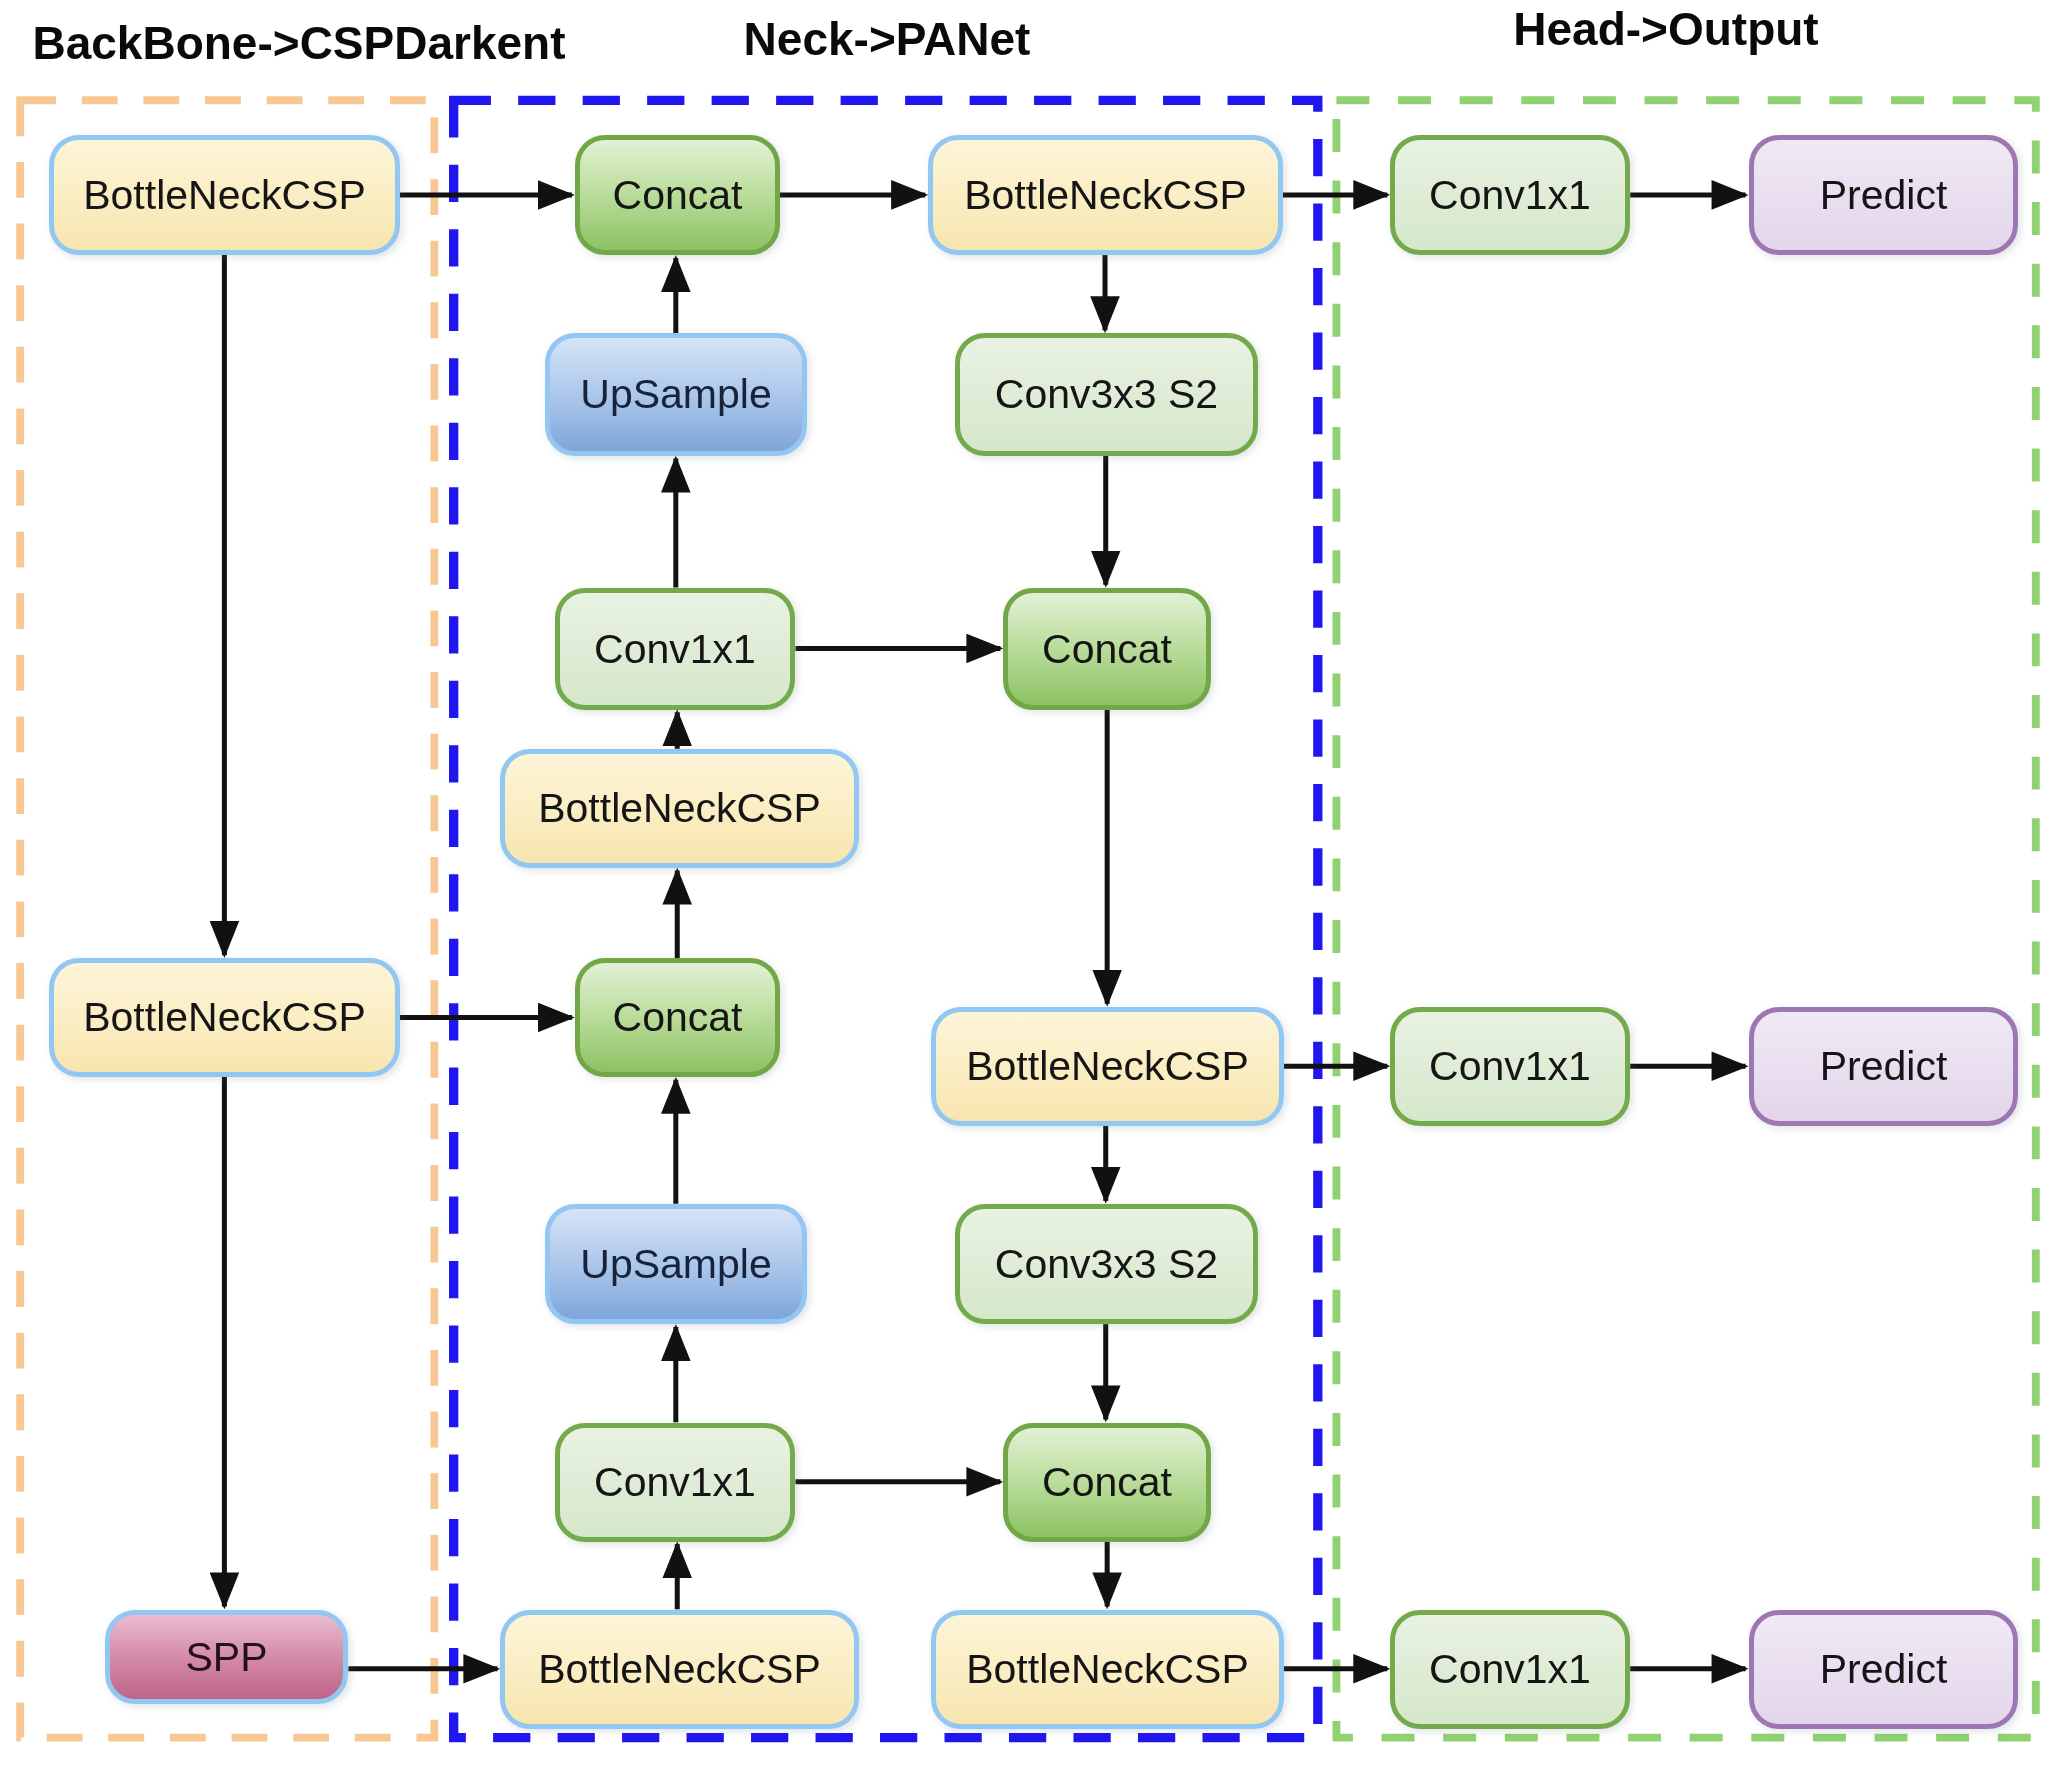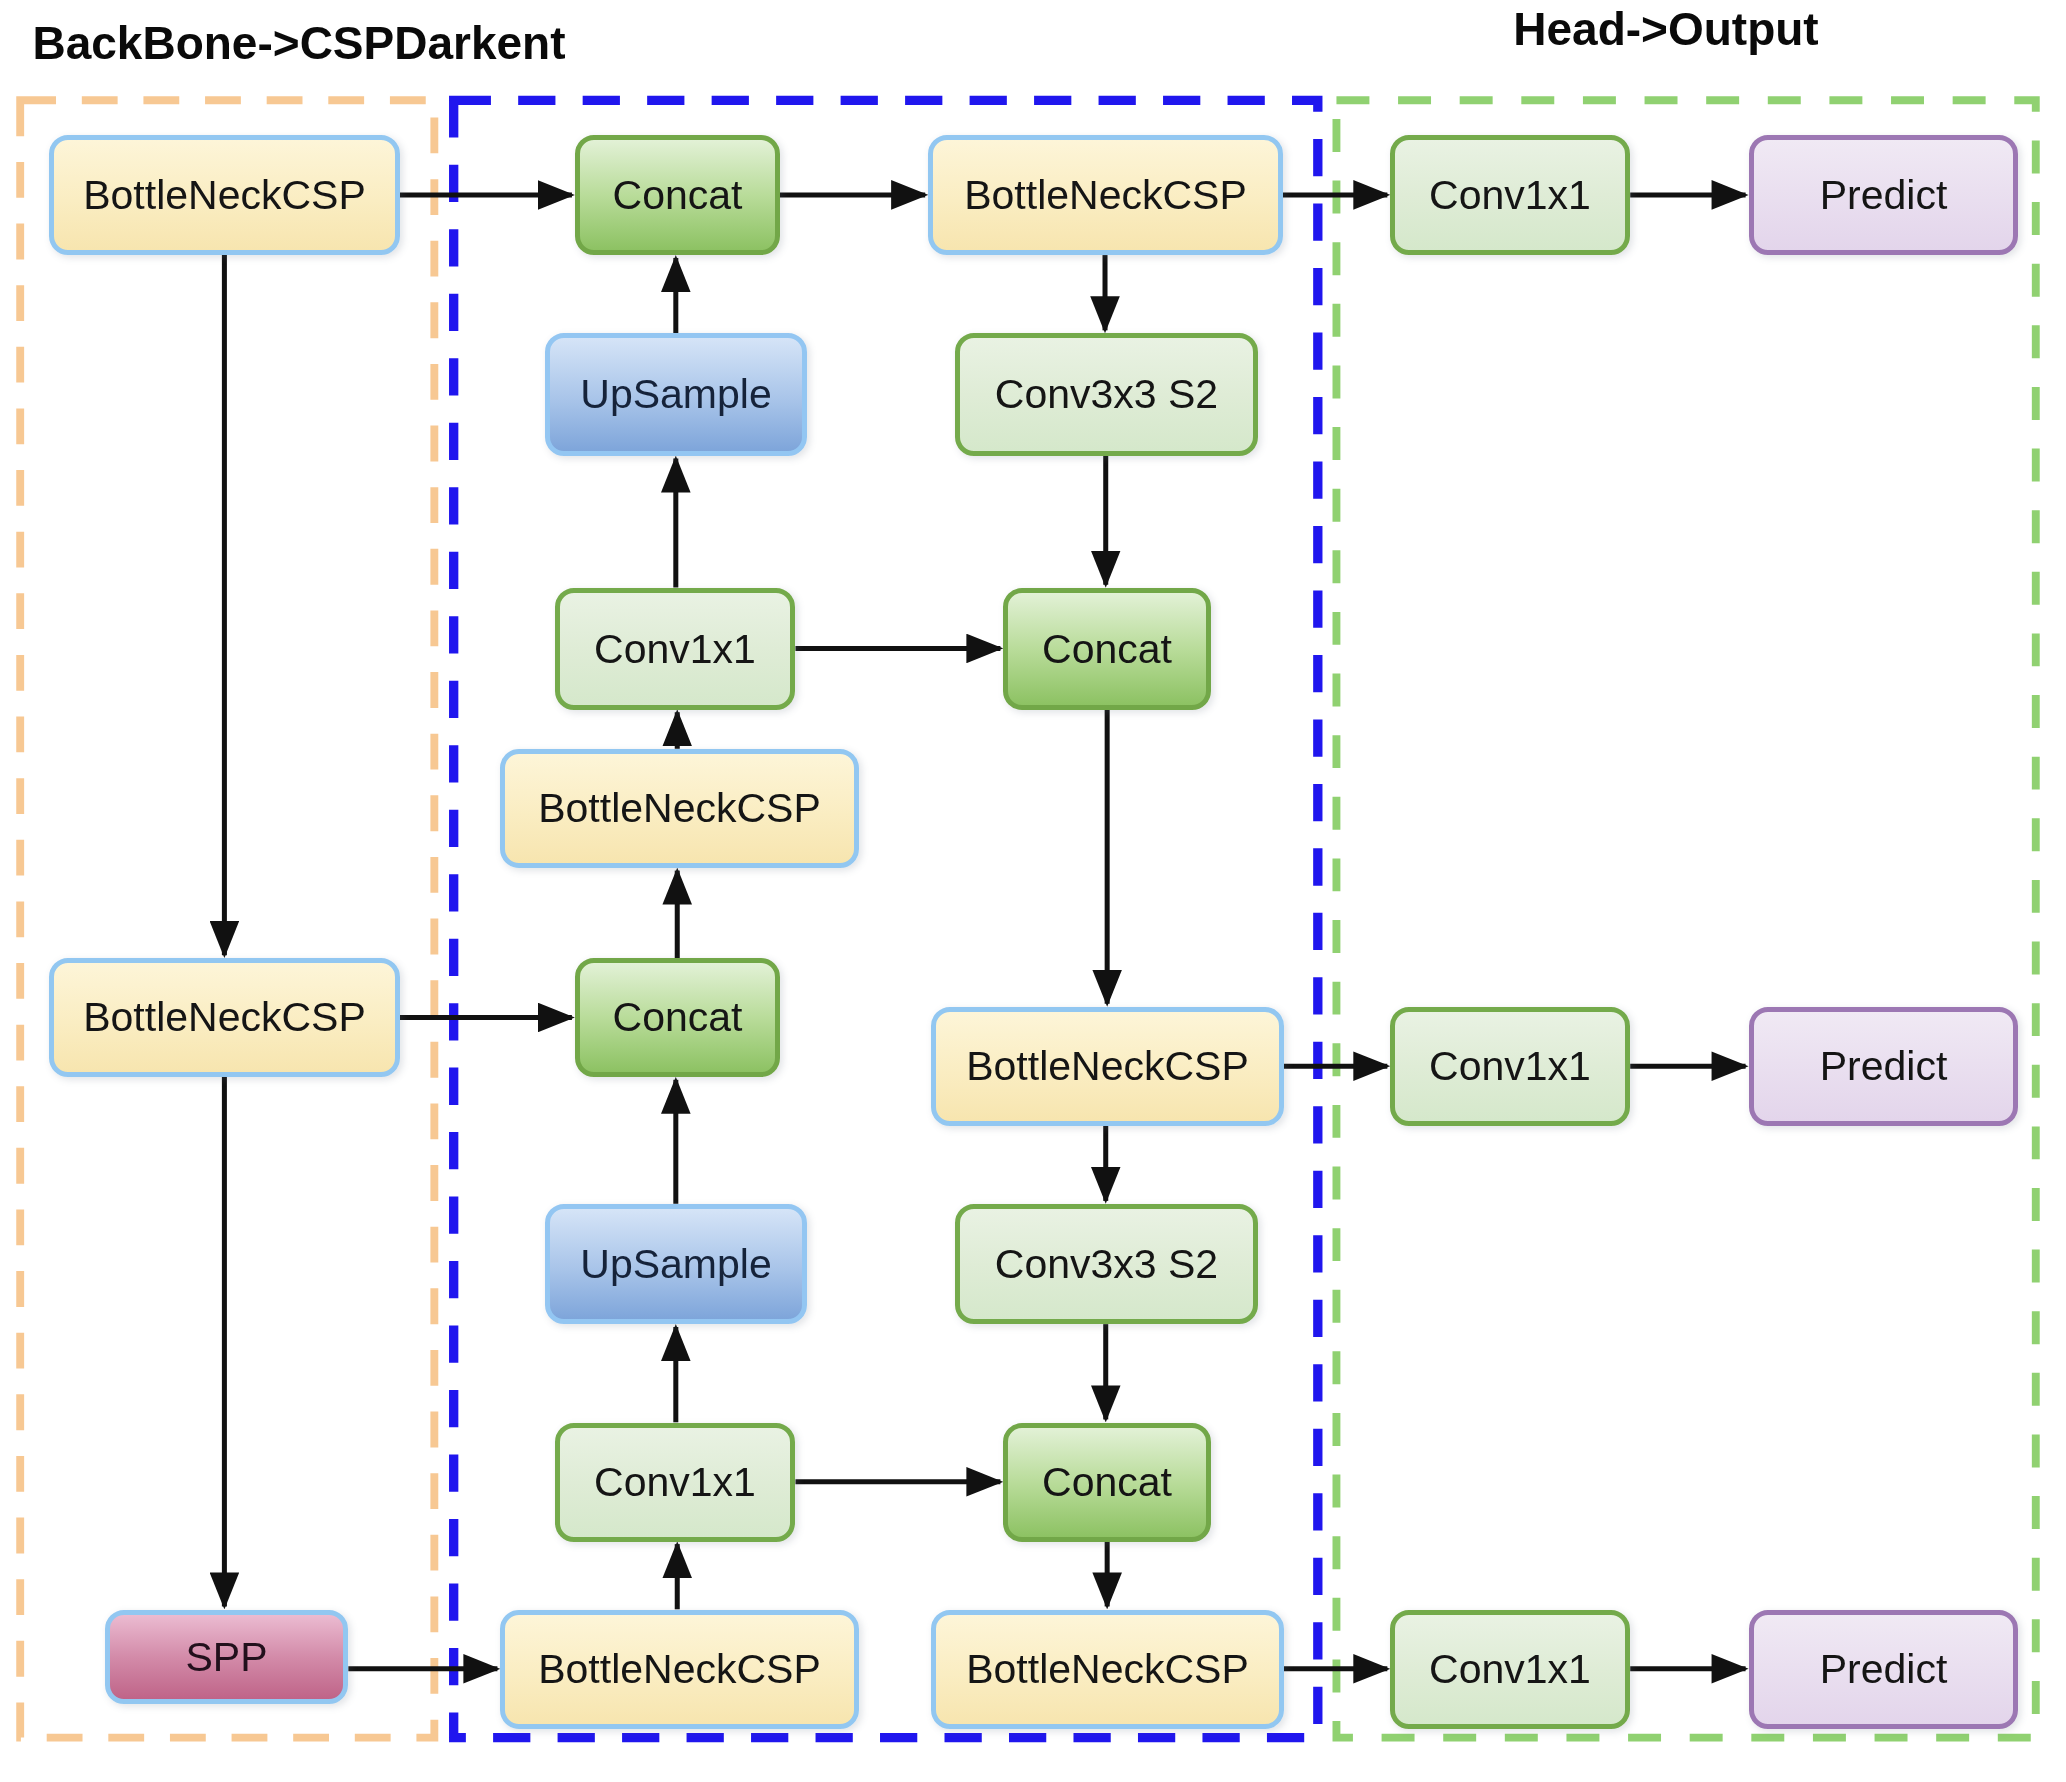--- a/index.html
+++ b/index.html
@@ -29,21 +29,21 @@
     color: #0a0a0a;
     white-space: nowrap;
     letter-spacing: 0px;
   }
   .node {
     position: absolute;
     box-sizing: border-box;
     display: flex;
     align-items: center;
     justify-content: center;
-    border-radius: 19px;
+    border-radius: 30px;
     font-size: 41px;
     color: #151515;
     white-space: nowrap;
     box-shadow: 2.1px 2.9px 7.2px rgba(100,110,130,0.18);
   }
   .bncsp {
     background: linear-gradient(180deg, #FDF5D8 0%, #FAEDC2 55%, #F7E5AF 100%);
     border: 5.7px solid #92C7F1;
   }
   .concat {
@@ -111,20 +111,21 @@
       <line x1="1790" y1="272" x2="1936" y2="272" marker-end="url(#arrow)"></line>
       <line x1="2275" y1="272" x2="2436" y2="272" marker-end="url(#arrow)"></line>
       <line x1="1791" y1="1488" x2="1936" y2="1488" marker-end="url(#arrow)"></line>
       <line x1="2275" y1="1488" x2="2436" y2="1488" marker-end="url(#arrow)"></line>
       <line x1="1791" y1="2329" x2="1936" y2="2329" marker-end="url(#arrow)"></line>
       <line x1="2275" y1="2329" x2="2436" y2="2329" marker-end="url(#arrow)"></line>
     </g>
   </svg>
 
   <div class="title" style="left:299px; top:16px;">BackBone-&gt;CSPDarkent</div>
+  <div class="title" style="left:887px; top:11.5px;">Neck-&gt;PANet</div>
   <div class="title" style="left:1666px; top:2px;">Head-&gt;Output</div>
 
   <div class="node bncsp" style="left:49px;  top:135px;  width:351px; height:120px;">BottleNeckCSP</div>
   <div class="node bncsp" style="left:49px;  top:958px; width:351px; height:119px;">BottleNeckCSP</div>
   <div class="node spp" style="left:105px; top:1610px; width:243px; height:94px;">SPP</div>
 
   <div class="node concat" style="left:575px; top:135px;  width:205px; height:120px;">Concat</div>
   <div class="node upsample" style="left:545px; top:333px;  width:262px; height:123px;">UpSample</div>
   <div class="node conv" style="left:555px; top:588px;  width:240px; height:122px;">Conv1x1</div>
   <div class="node bncsp" style="left:500px; top:749px; width:359px; height:119px;">BottleNeckCSP</div>

